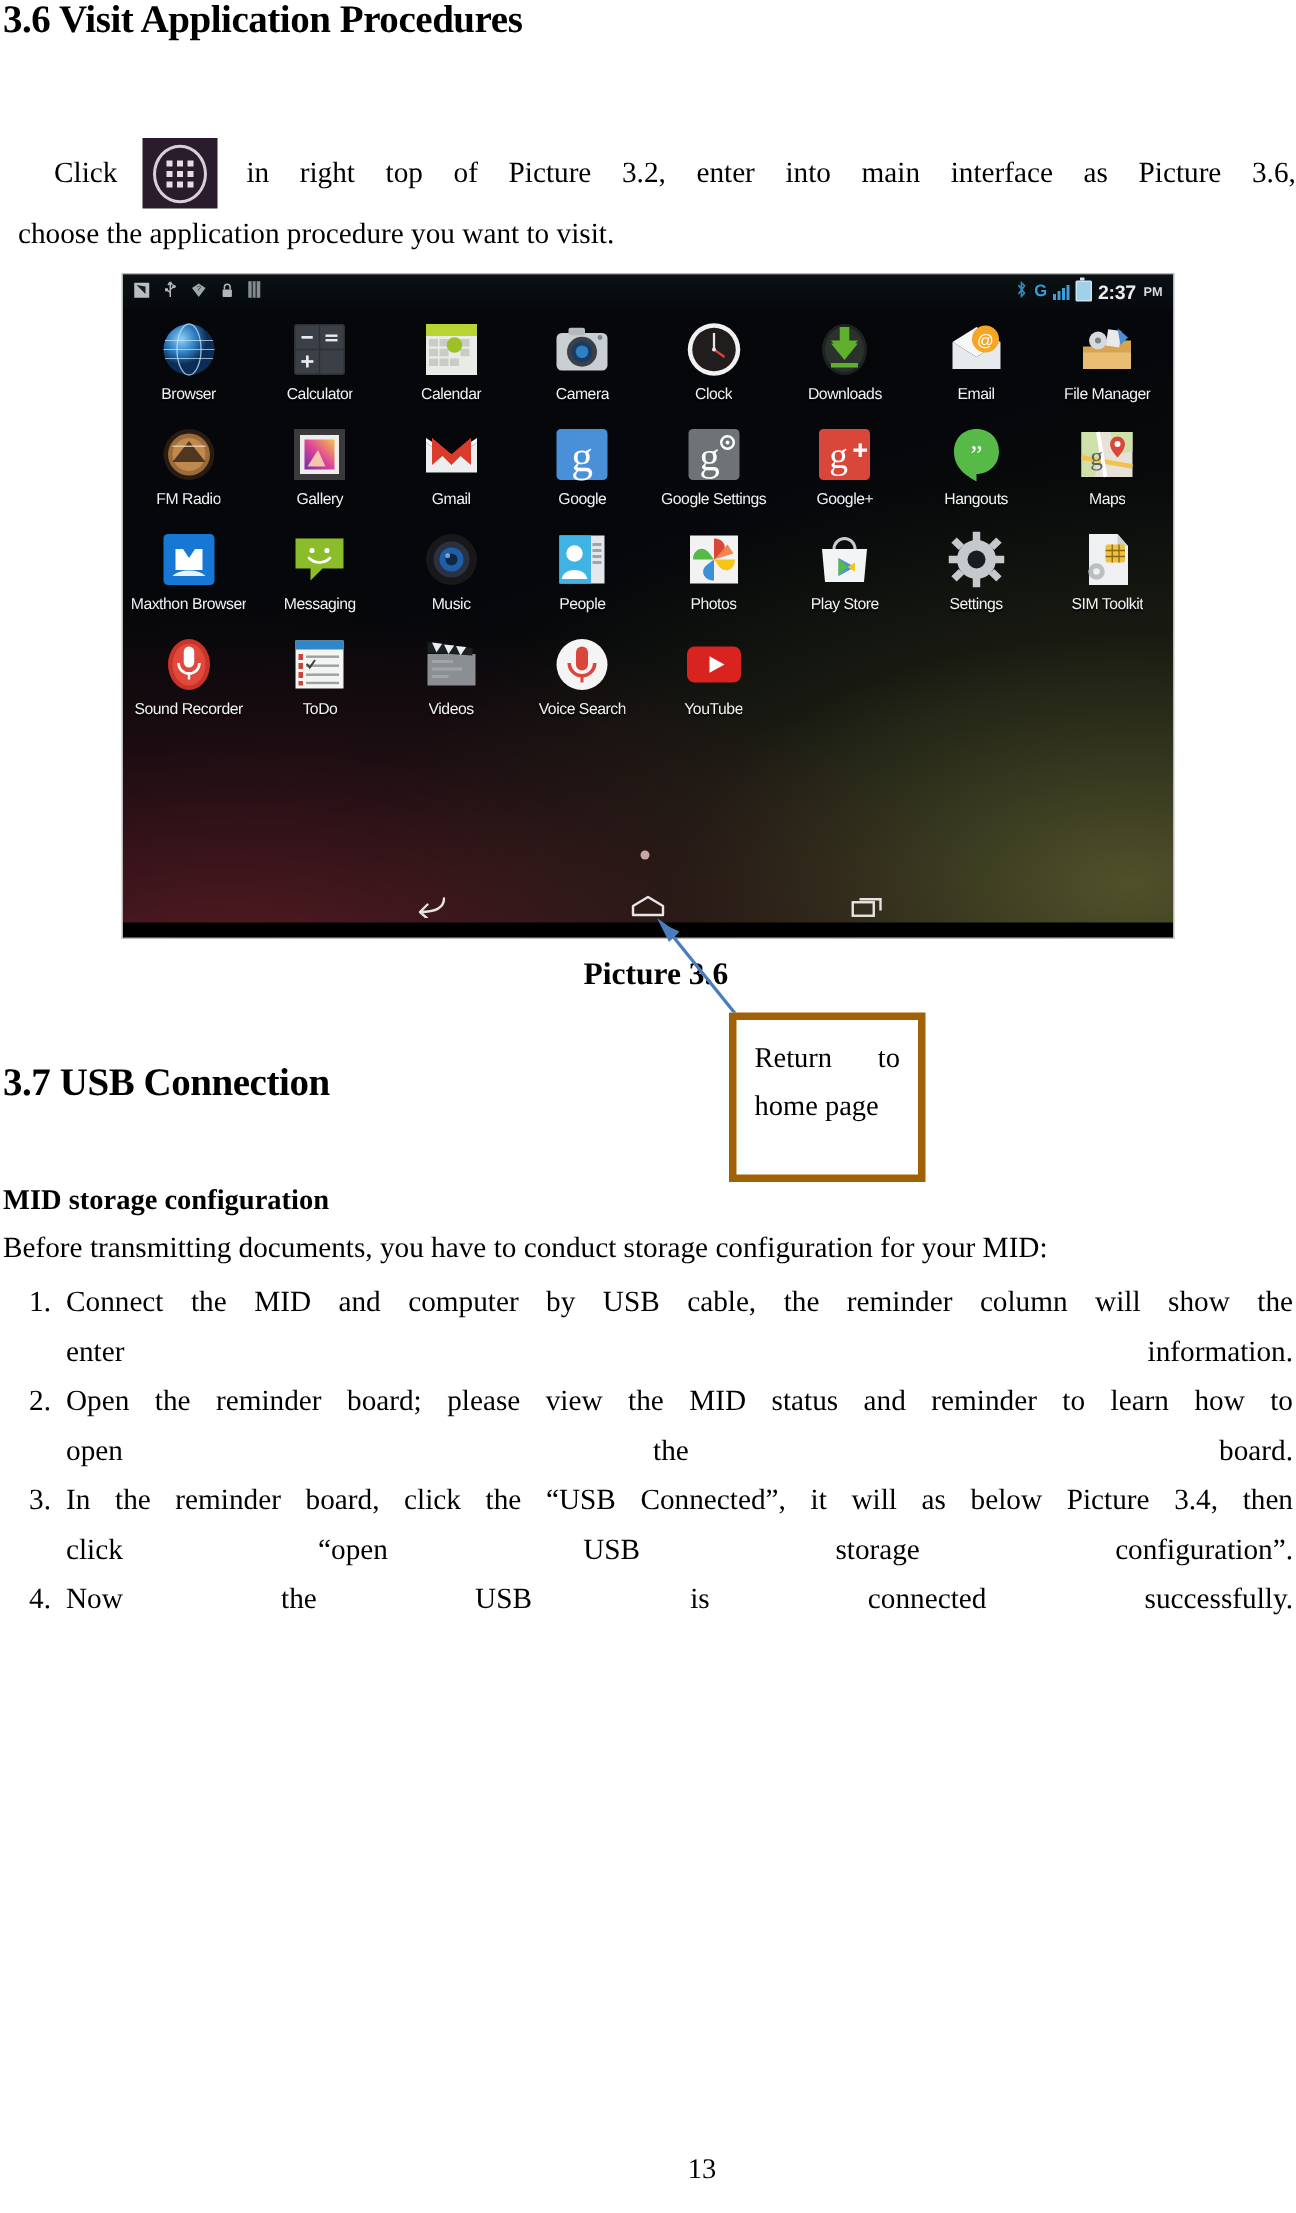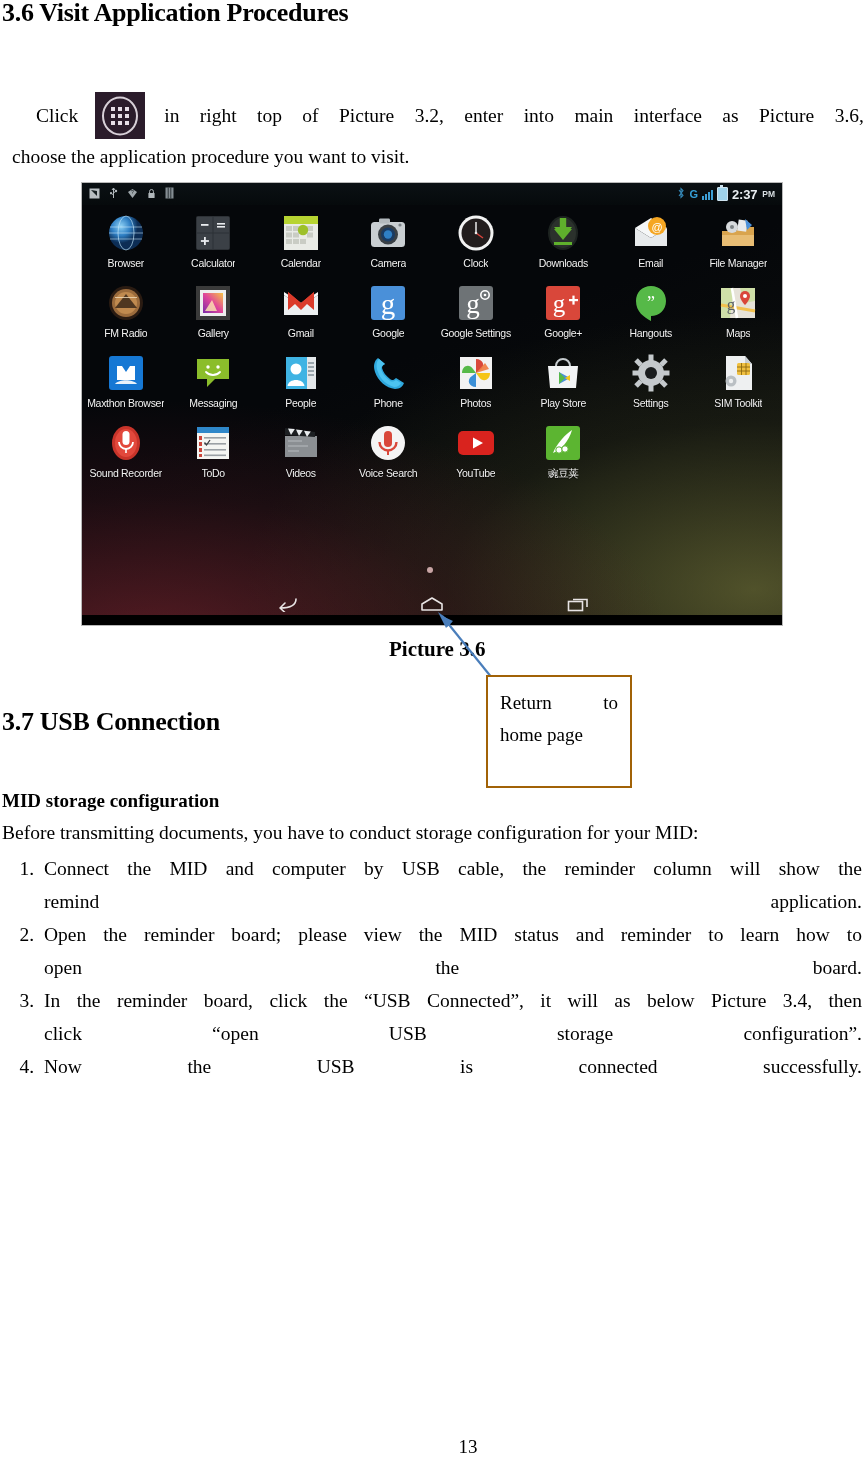--- a/index.html
+++ b/index.html
@@ -244,23 +244,23 @@
     left: 389px;
     top: 637px;
     font-weight: bold;
     font-size: 21px;
     font-family: "Liberation Serif", serif;
   }
   .callout {
     position: absolute;
     left: 486px;
     top: 675px;
-    width: 146px;
+    width: 131px;
     height: 113px;
-    border: 2px solid #a16207;
+    border: 5px solid #a16207;
     box-sizing: border-box;
     background: #ffffff;
     padding: 10px 12px 0 12px;
   }
   .callout-l1 {
     font-size: 19px;
     line-height: 32px;
     display: flex;
     justify-content: space-between;
     white-space: nowrap;
@@ -671,40 +671,43 @@
               <circle cx="15" cy="14" r="1.7" fill="#ffffff"></circle>
               <circle cx="25" cy="14" r="1.7" fill="#ffffff"></circle>
               <path d="M13 19 C17 23 23 23 27 19" stroke="#ffffff" stroke-width="1.8" fill="none" stroke-linecap="round"></path>
             </svg>
           </div>
           <div class="app-label">Messaging</div>
         </div>
         <div class="app-cell">
           <div class="app-ico">
             <svg width="40" height="40" viewBox="0 0 40 40">
+              <circle cx="20" cy="20" r="17" fill="#18181a"></circle>
+              <circle cx="20" cy="20" r="12" fill="#2a3242"></circle>
+              <circle cx="20" cy="20" r="8" fill="#1f5fa8"></circle>
+              <circle cx="20" cy="20" r="4" fill="#0e2744"></circle>
+              <circle cx="17.5" cy="17.5" r="1.6" fill="#8fc4ef" opacity="0.8"></circle>
+            </svg>
+          </div>
+          <div class="app-label">Music</div>
+        </div>
+        <div class="app-cell">
+          <div class="app-ico">
+            <svg width="40" height="40" viewBox="0 0 40 40">
               <rect x="5" y="4" width="30" height="32" fill="#e3e7ea"></rect>
               <rect x="5" y="4" width="21" height="32" fill="#3fb3e3"></rect>
               <circle cx="15" cy="16" r="5.5" fill="#ffffff"></circle>
               <path d="M6.5 33 C7.5 25 22.5 25 23.5 33 Z" fill="#ffffff"></path>
               <rect x="27" y="9" width="6" height="2" fill="#9aa5ac"></rect>
               <rect x="27" y="13" width="6" height="2" fill="#9aa5ac"></rect>
               <rect x="27" y="17" width="6" height="2" fill="#9aa5ac"></rect>
               <rect x="27" y="21" width="6" height="2" fill="#9aa5ac"></rect>
             </svg>
           </div>
           <div class="app-label">People</div>
-        </div>
-        <div class="app-cell">
-          <div class="app-ico">
-            <svg width="40" height="40" viewBox="0 0 40 40">
-              <path d="M10 5 C6 8 5 13 7 19 C10 28 18 35 27 36 C32 36 35 33 36 30 L28 25 C26 27 24 28 22 26 C18 23 15 19 14 15 C14 13 15 12 17 11 Z" fill="#2fa8dd"></path>
-              <path d="M11 6 C8 9 8 14 10 19 C12 26 19 32 26 34 C30 34 32 32 33 30 L28 27 C25 29 23 29 21 27 C17 24 14 20 13 16 C13 13 15 12 17 11 Z" fill="#4cc3f0"></path>
-            </svg>
-          </div>
-          <div class="app-label">Phone</div>
         </div>
         <div class="app-cell">
           <div class="app-ico">
             <svg width="40" height="40" viewBox="0 0 40 40">
               <rect x="4" y="4" width="32" height="32" fill="#f2f2f2"></rect>
               <path d="M20 20 L20 6 C27 6 30 13 24 17 Z" fill="#d9473a"></path>
               <path d="M20 20 L34 20 C34 27 27 30 23 24 Z" fill="#f5c518"></path>
               <path d="M20 20 L20 34 C13 34 10 27 16 23 Z" fill="#3b8fd6"></path>
               <path d="M20 20 L6 20 C6 13 13 10 17 16 Z" fill="#56b948"></path>
               <path d="M20 20 L29 10 L33 16 Z" fill="#f07b3f" opacity="0.9"></path>
@@ -823,31 +826,20 @@
           <div class="app-label">Voice Search</div>
         </div>
         <div class="app-cell">
           <div class="app-ico">
             <svg width="40" height="40" viewBox="0 0 40 40">
               <rect x="2" y="8" width="36" height="24" rx="5" fill="#d9231e"></rect>
               <path d="M17 14.5 L27 20 L17 25.5 Z" fill="#ffffff"></path>
             </svg>
           </div>
           <div class="app-label">YouTube</div>
-        </div>
-        <div class="app-cell">
-          <div class="app-ico">
-            <svg width="40" height="40" viewBox="0 0 40 40">
-              <rect x="3" y="3" width="34" height="34" rx="3" fill="#5cb531"></rect>
-              <path d="M29 7 C22 12 14 20 10 30 C18 27 26 18 29 7 Z" fill="#ffffff"></path>
-              <circle cx="16" cy="27" r="3.2" fill="#ffffff" stroke="#5cb531" stroke-width="1"></circle>
-              <circle cx="22" cy="26" r="3.2" fill="#ffffff" stroke="#5cb531" stroke-width="1"></circle>
-            </svg>
-          </div>
-          <div class="app-label">豌豆荚</div>
         </div>
       </div>
 
     <div class="page-dot"></div>
 
     <div class="navbar">
       <span class="nav-btn">
         <svg width="26" height="16" viewBox="0 0 26 16">
           <path d="M24 3 C24 10, 17 12, 8 12 M8 12 L13 7 M8 12 L13 16.5" stroke="#e8e4e4" stroke-width="1.6" fill="none" stroke-linecap="round"></path>
         </svg>
@@ -887,21 +879,21 @@
 
   <div class="lead-bold">MID storage configuration</div>
 
   <div class="lead-para">Before transmitting documents, you have to conduct storage configuration for your MID:</div>
 
   <div class="olist" id="steps-list">
       <div class="li">
         <div class="li-num">1.</div>
         <div class="li-body j">
           <span class="jline">Connect the MID and computer by USB cable, the reminder column will show the</span>
-          <span class="jline last">remind application.</span>
+          <span class="jline last">enter information.</span>
         </div>
       </div>
       <div class="li">
         <div class="li-num">2.</div>
         <div class="li-body j">
           <span class="jline">Open the reminder board; please view the MID status and reminder to learn how to</span>
           <span class="jline last">open the board.</span>
         </div>
       </div>
       <div class="li">

